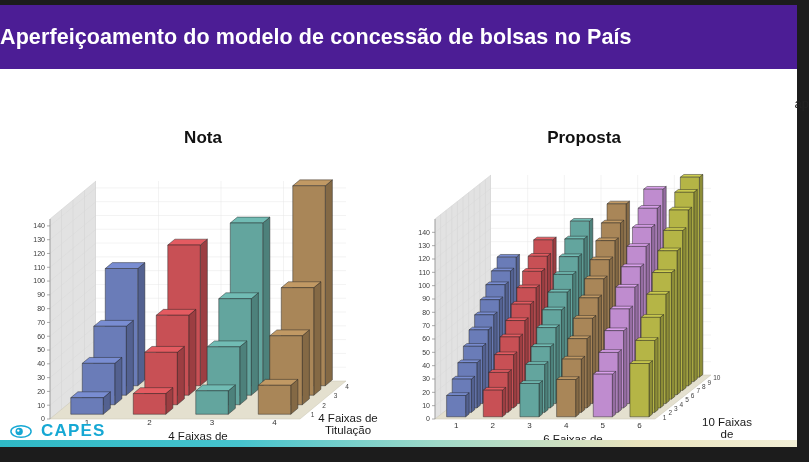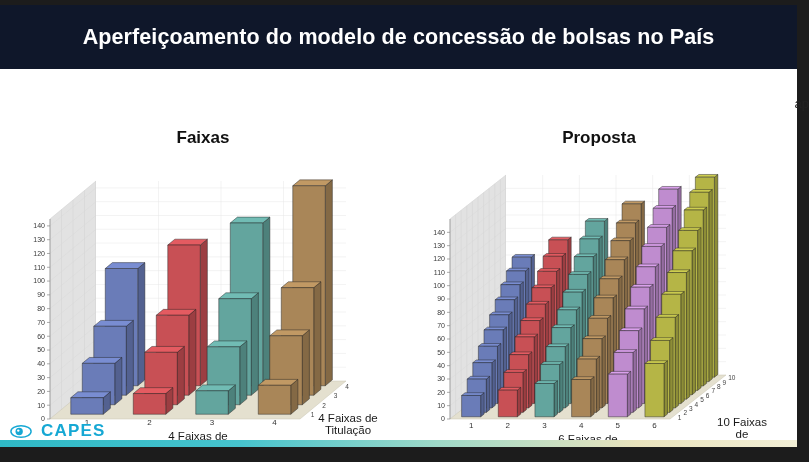--- a/index.html
+++ b/index.html
@@ -1,31 +1,31 @@
 <!DOCTYPE html>
 <html><head>
 <meta charset="utf-8">
 <style>
   html,body{margin:0;padding:0;background:#1a1a1a;}
   body{font-family:"Liberation Sans",sans-serif;}
   #slide{position:relative;width:809px;height:462px;background:#ffffff;overflow:hidden;}
   #topstrip{position:absolute;left:0;top:0;width:809px;height:5px;background:#1c1c1c;}
   #rightstrip{position:absolute;right:0;top:0;width:12px;height:462px;background:#1c1c1c;}
-  #header{position:absolute;left:0;top:5px;width:797px;height:64px;background:#0f172a;
-          display:flex;align-items:center;justify-content:center;}
+  #header{position:absolute;left:0;top:5px;width:797px;height:64px;background:#4c1d95;
+          display:flex;align-items:center;justify-content:flex-start;}
   #header h1{margin:0;color:#fff;font-size:21.5px;font-weight:bold;letter-spacing:.1px;
              font-family:"Liberation Sans",sans-serif;}
   #headrule{position:absolute;left:0;top:69px;width:797px;height:3px;background:#ffffff;}
   #subtitle{position:absolute;left:0;top:82px;width:797px;text-align:center;
             font-size:20px;font-weight:bold;color:#111;}
   .edge-artifact{position:absolute;font-size:13px;color:#222;}
   .chart-wrap{position:absolute;top:128px;}
   .chart-title{text-align:center;font-size:17px;font-weight:bold;color:#111;margin:0 0 6px 0;}
   #leftchart{left:8px;width:390px;}
-  #rightchart{left:404px;width:390px;}
+  #rightchart{left:389px;width:390px;}
   svg{display:block;}
   .axlbl{font-size:7px;fill:#3a3a3a;font-family:"Liberation Sans",sans-serif;}
   .catlbl{font-size:8px;fill:#333;font-family:"Liberation Sans",sans-serif;}
   .axtitle{font-size:11.5px;fill:#1a1a1a;font-family:"Liberation Sans",sans-serif;}
   .deplbl{font-size:6.5px;fill:#444;font-family:"Liberation Sans",sans-serif;}
   #footrule{position:absolute;left:0;top:440px;width:797px;height:7px;
             background:linear-gradient(90deg,#2fb9c6 0%,#46c3cd 30%,#9fd9c8 55%,#e9e3bd 80%,#f2efd6 100%);}
   #footbottom{position:absolute;left:0;top:447px;width:809px;height:15px;background:#1c1c1c;}
   #logo{position:absolute;left:10px;top:421px;display:flex;align-items:center;gap:9px;}
   #logo .mark{width:22px;height:15px;}
@@ -42,21 +42,21 @@
 
   <div id="header">
     <h1>Aperfeiçoamento do modelo de concessão de bolsas no País</h1>
   </div>
   <div id="headrule"></div>
 
 
   <div class="edge-artifact" style="right:0px;top:96px;">ap</div>
 
   <div class="chart-wrap" id="leftchart">
-    <div class="chart-title">Faixas</div>
+    <div class="chart-title">Nota</div>
     <svg id="svg-left" width="390" height="300" viewBox="0 0 390 300">
         <path d="M42,265 L42,65 L88,27 L88,227 Z" fill="#e2e2e2" stroke="#cfcfcf" stroke-width="0.5"></path>
         <line x1="53.5" y1="255.5" x2="53.5" y2="55.5" stroke="#d3d3d3" stroke-width="0.5"></line>
         <line x1="65" y1="246" x2="65" y2="46" stroke="#d3d3d3" stroke-width="0.5"></line>
         <line x1="76.5" y1="236.5" x2="76.5" y2="36.5" stroke="#d3d3d3" stroke-width="0.5"></line>
         <line x1="88" y1="227" x2="88" y2="27" stroke="#d3d3d3" stroke-width="0.5"></line>
         <line x1="42" y1="251.20689655172413" x2="88" y2="213.20689655172413" stroke="#d6d6d6" stroke-width="0.4"></line>
         <line x1="42" y1="237.41379310344828" x2="88" y2="199.41379310344828" stroke="#d6d6d6" stroke-width="0.4"></line>
         <line x1="42" y1="223.6206896551724" x2="88" y2="185.6206896551724" stroke="#d6d6d6" stroke-width="0.4"></line>
         <line x1="42" y1="209.82758620689654" x2="88" y2="171.82758620689654" stroke="#d6d6d6" stroke-width="0.4"></line>

